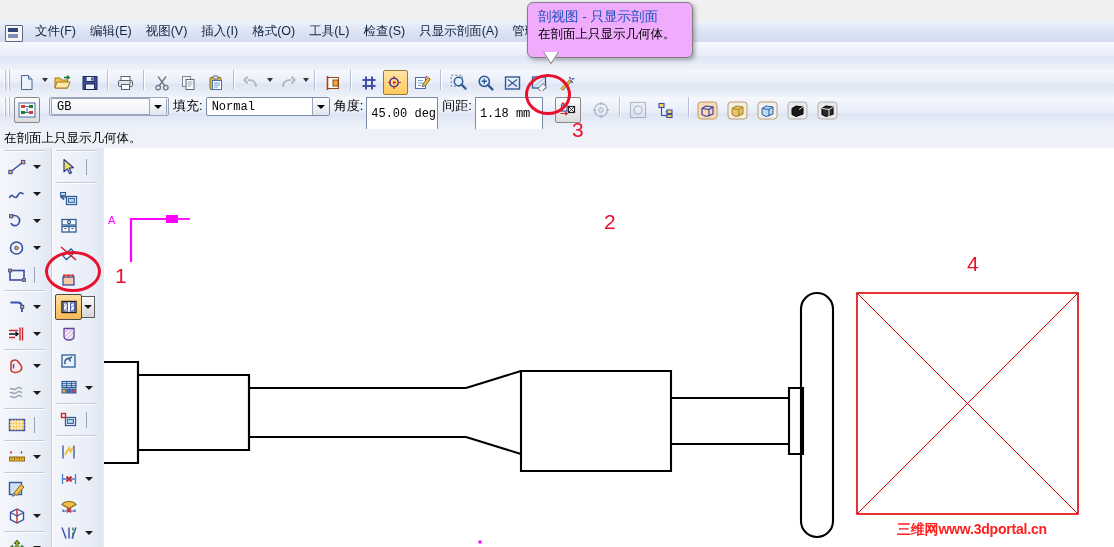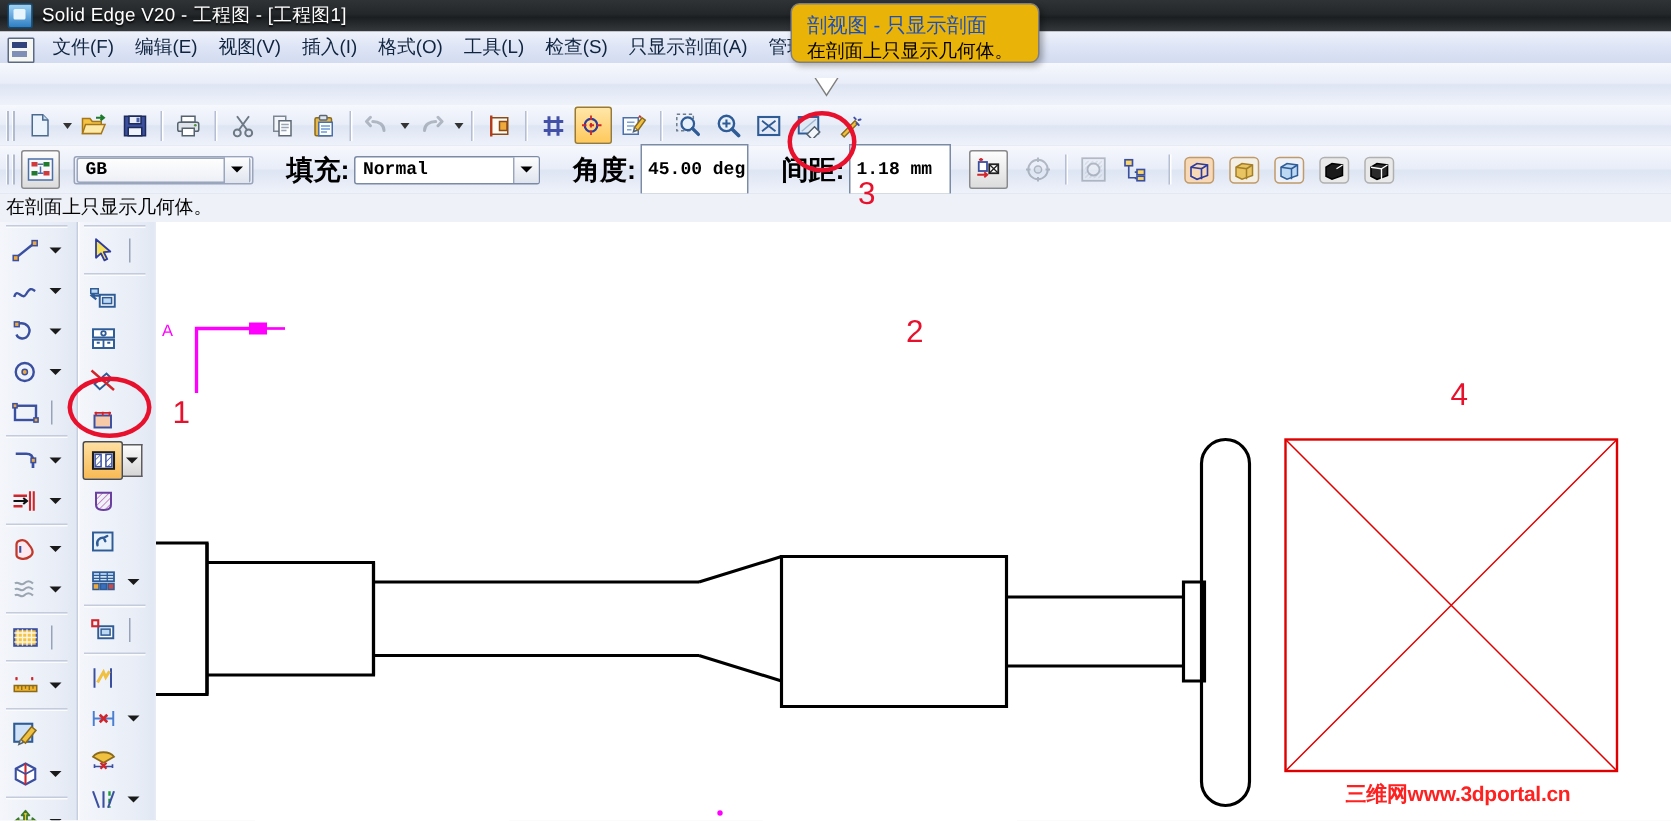--- a/index.html
+++ b/index.html
@@ -51,21 +51,21 @@
   }
   .menuitem{
     padding:2px 7px;color:#10243f;font-size:12.5px;white-space:nowrap;cursor:default;
   }
 
   
   .tbrow{
     position:absolute;left:0;width:1114px;
     background:linear-gradient(to bottom,#f6f8fd 0%,#e8edf8 48%,#dee5f3 52%,#eef2fa 100%);
     border-bottom:1px solid #c2cbe0;
-    display:flex;align-items:center;font-weight:bold;
+    display:flex;align-items:flex-start;
   }
   #tb1{top:42px;height:28px;}
   #tb2{top:70px;height:27px;}
   #tb3{top:97px;height:32px;}
 
   .grip{width:7px;height:20px;margin:0 2px 0 4px;flex:none;
     background:repeating-linear-gradient(to right,#ffffff 0 1px,#a9b3c8 1px 2px,transparent 2px 4px);
     opacity:.85;}
   .sep{width:1px;height:20px;background:#b5bed2;margin:0 4px;flex:none;
     box-shadow:1px 0 0 #ffffff;}
@@ -86,21 +86,21 @@
   .caret{
     width:9px;height:20px;flex:none;display:flex;align-items:center;justify-content:center;
     cursor:default;
   }
   .caret i{
     display:block;width:0;height:0;border-left:3.5px solid transparent;
     border-right:3.5px solid transparent;border-top:4px solid #333;
   }
 
   
-  .fldlabel{font-size:18px;color:#000;margin:0 3px 0 22px;white-space:nowrap;}
+  .fldlabel{font-size:13px;color:#000;margin:0 3px 0 4px;white-space:nowrap;}
   .combo{
     height:19px;border:1px solid #7b8aa5;background:#ffffff;
     display:flex;align-items:center;box-sizing:border-box;
     font-family:"Liberation Mono","DejaVu Sans Mono",monospace;font-size:12px;
     border-radius:2px;position:relative;
   }
   .combo .cval{padding-left:5px;white-space:nowrap;color:#000;flex:1;overflow:hidden;}
   .combo .cbtn{
     width:16px;height:17px;flex:none;display:flex;align-items:center;justify-content:center;
     background:linear-gradient(to bottom,#fdfdfd,#dfe4ee);border-left:1px solid #9aa6bd;
@@ -155,22 +155,22 @@
 
   
   .canvas{
     position:absolute;left:104px;top:148px;width:1010px;height:399px;background:#ffffff;
     overflow:hidden;
   }
   .canvas svg{display:block;}
 
   
   .tooltip{
-    position:absolute;left:527px;top:2px;width:166px;height:40px;
-    background:#eab308;border:1px solid #7f7f7f;border-radius:6px;
+    position:absolute;left:527px;top:2px;width:166px;height:56px;
+    background:#f0abfc;border:1px solid #7f7f7f;border-radius:6px;
     box-shadow:2px 2px 4px rgba(0,0,0,.30);
     z-index:40;padding:5px 8px 0 10px;box-sizing:border-box;
   }
   .tooltip .tt1{color:#1a4fbf;font-size:13.5px;white-space:nowrap;line-height:17px;}
   .tooltip .tt2{color:#000;font-size:12.5px;white-space:nowrap;line-height:16px;margin-top:1px;}
   .tooltip .tail{
     position:absolute;left:14px;top:49px;width:22px;height:18px;overflow:hidden;
   }
   .tooltip .tail:before{
     content:"";position:absolute;left:0;top:-12px;width:16px;height:16px;
@@ -193,24 +193,20 @@
     position:absolute;left:897px;top:521px;color:#ff2020;font-size:14px;font-weight:bold;
     letter-spacing:-.2px;white-space:nowrap;
     font-family:"Liberation Sans",sans-serif;
   }
 </style>
 </head>
 <body>
 
 <div id="app">
 
-  <div class="titlebar">
-    <div class="appicon"></div>
-    <div class="ttl">Solid Edge V20 - 工程图 - [工程图1]</div>
-  </div>
 
   <div class="menubar">
     <div class="docicon"></div>
     <div class="menuitem">文件(F)</div>
     <div class="menuitem">编辑(E)</div>
     <div class="menuitem">视图(V)</div>
     <div class="menuitem">插入(I)</div>
     <div class="menuitem">格式(O)</div>
     <div class="menuitem">工具(L)</div>
     <div class="menuitem">检查(S)</div>

